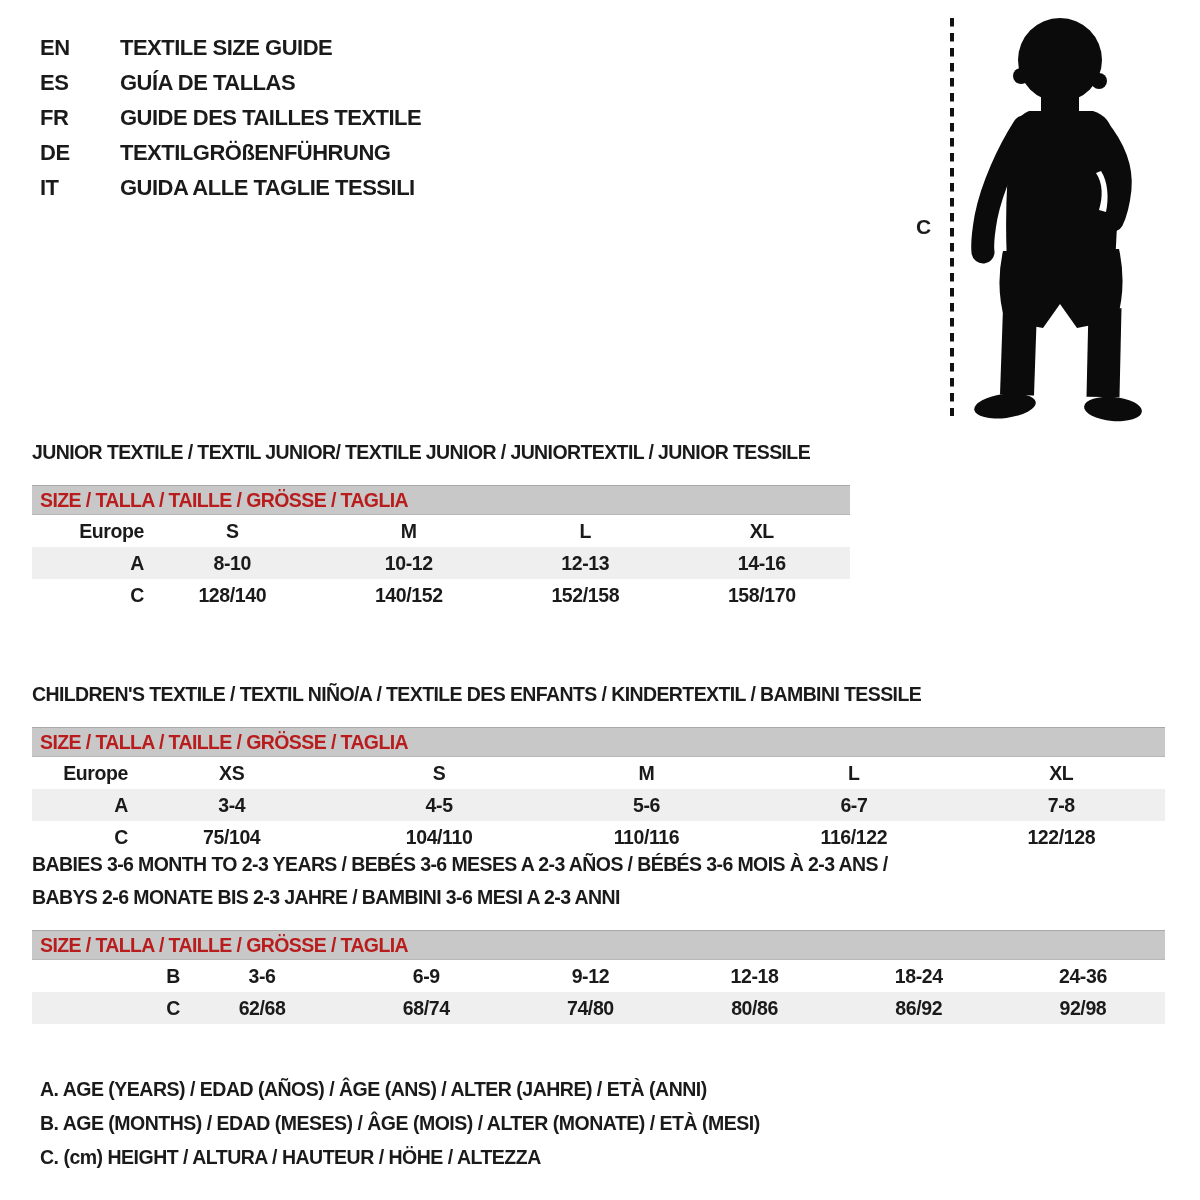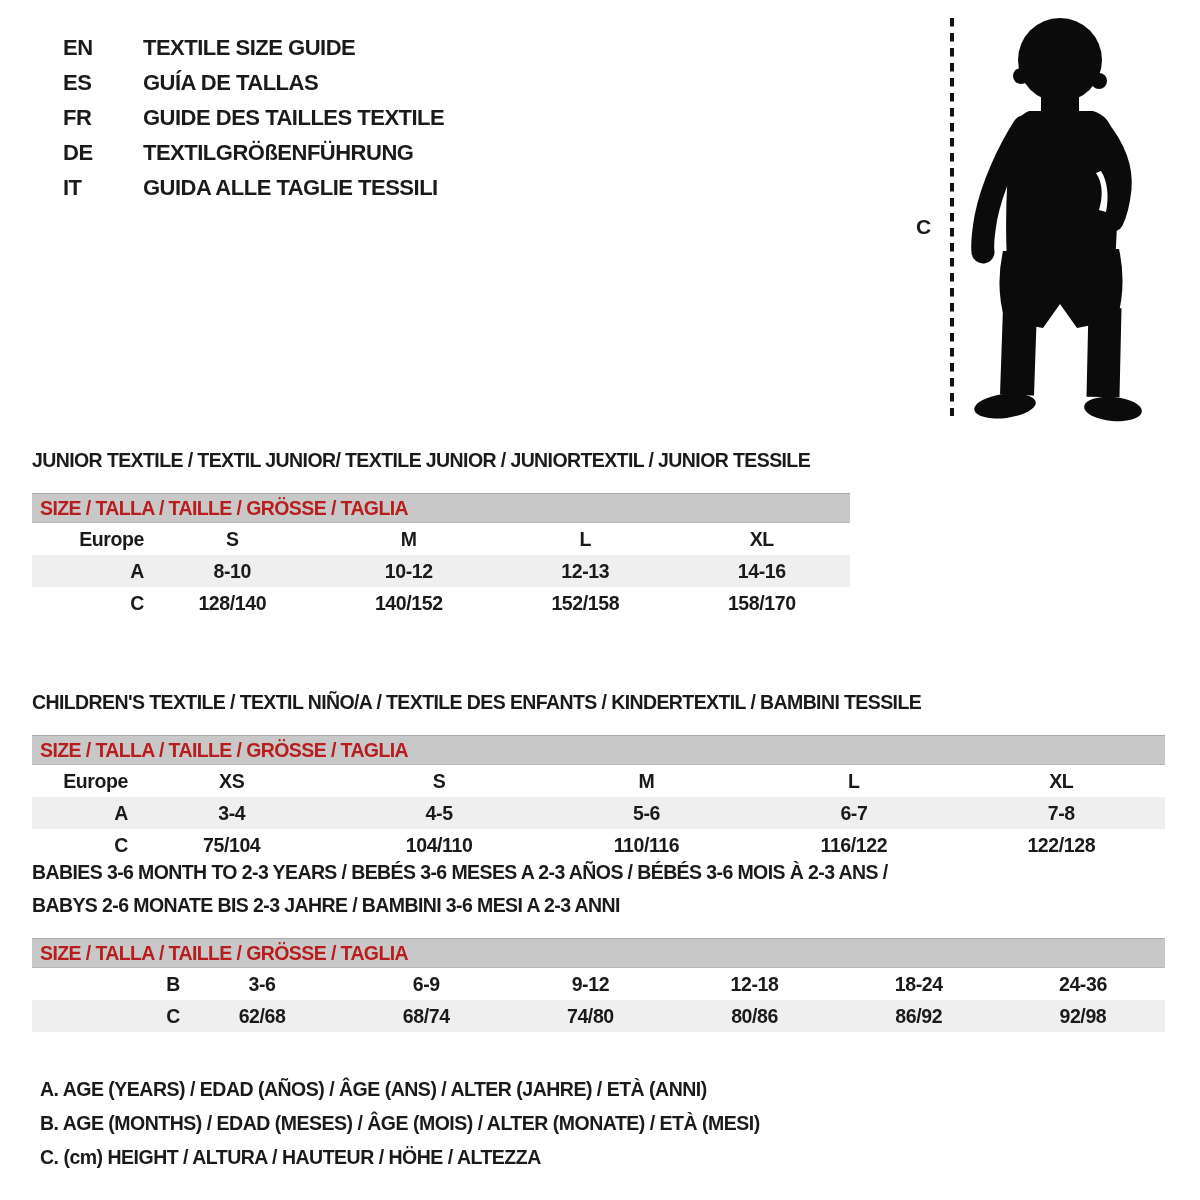--- a/index.html
+++ b/index.html
@@ -1,29 +1,29 @@
 <!DOCTYPE html>
 <html><head>
 <meta charset="utf-8">
 <style>
   html,body{margin:0;padding:0;}
   body{
     width:1200px;height:1200px;position:relative;background:#ffffff;
     font-family:"Liberation Sans", sans-serif;color:#1a1a1a;overflow:hidden;
   }
-  .lang-header{position:absolute;left:40px;top:30px;margin-left:23px;}
+  .lang-header{position:absolute;left:40px;top:30px;}
   .lang-row{display:flex;line-height:35px;font-size:22px;font-weight:bold;letter-spacing:-0.5px;}
   .lang-code{width:80px;flex:0 0 80px;}
   .lang-title{white-space:nowrap;}
 
   .figure{position:absolute;left:905px;top:10px;width:255px;height:415px;}
   .figure svg{position:absolute;left:0;top:0;}
   .c-label{position:absolute;left:11px;top:205px;font-size:21px;font-weight:bold;}
 
-  .sec{position:absolute;margin-top:8px;}
+  .sec{position:absolute;}
   .sec1{left:32px;top:436px;width:818px;}
   .sec2{left:32px;top:678px;width:1133px;}
   .sec3{left:32px;top:848px;width:1133px;}
   .sec-title{font-size:19.5px;font-weight:bold;letter-spacing:-0.6px;line-height:33px;margin:0 0 16px 0;white-space:nowrap;}
   .table-head{
     background:#c8c8c8;border-top:1px solid #a9a9a9;border-bottom:1px solid #b8b8b8;
     height:28px;line-height:28px;padding-left:8px;font-size:19.5px;font-weight:bold;
     letter-spacing:-0.6px;color:#b91c1c;
   }
   table.size-table{width:100%;border-collapse:collapse;table-layout:fixed;}

